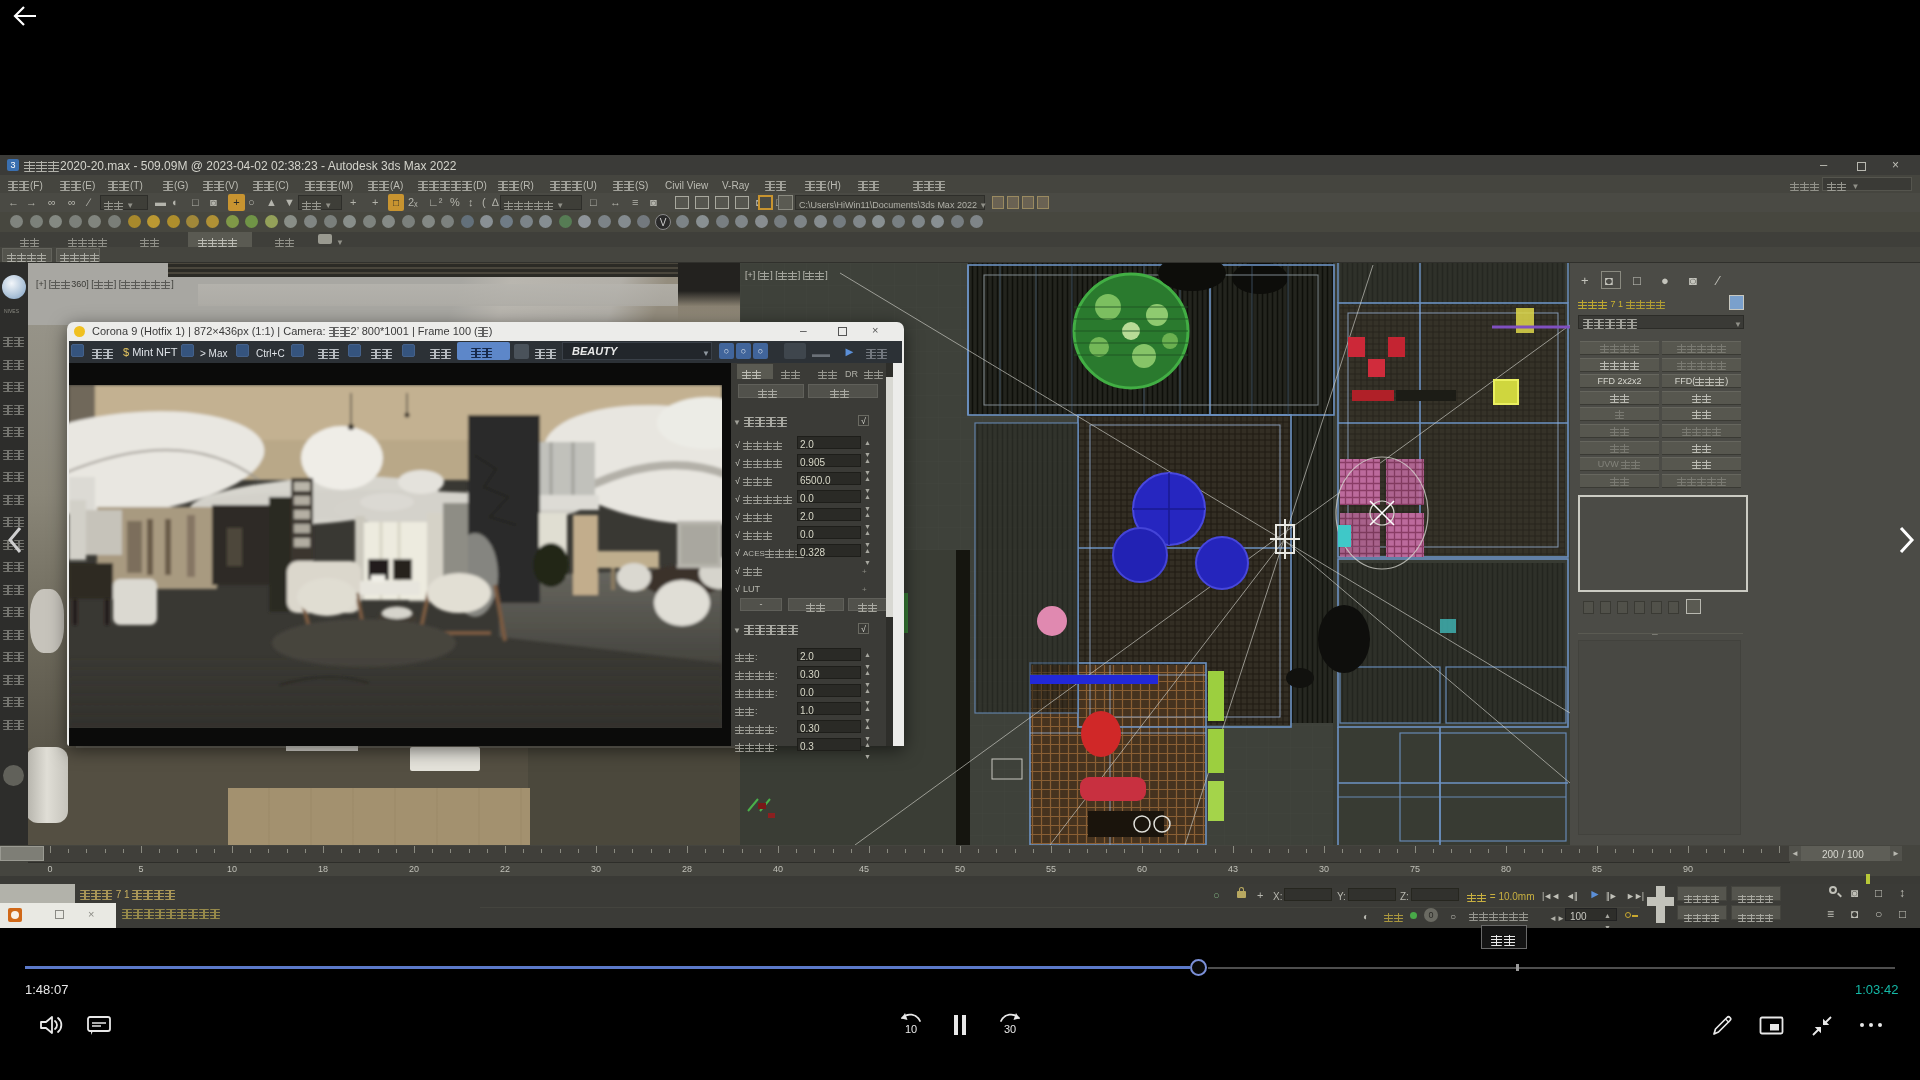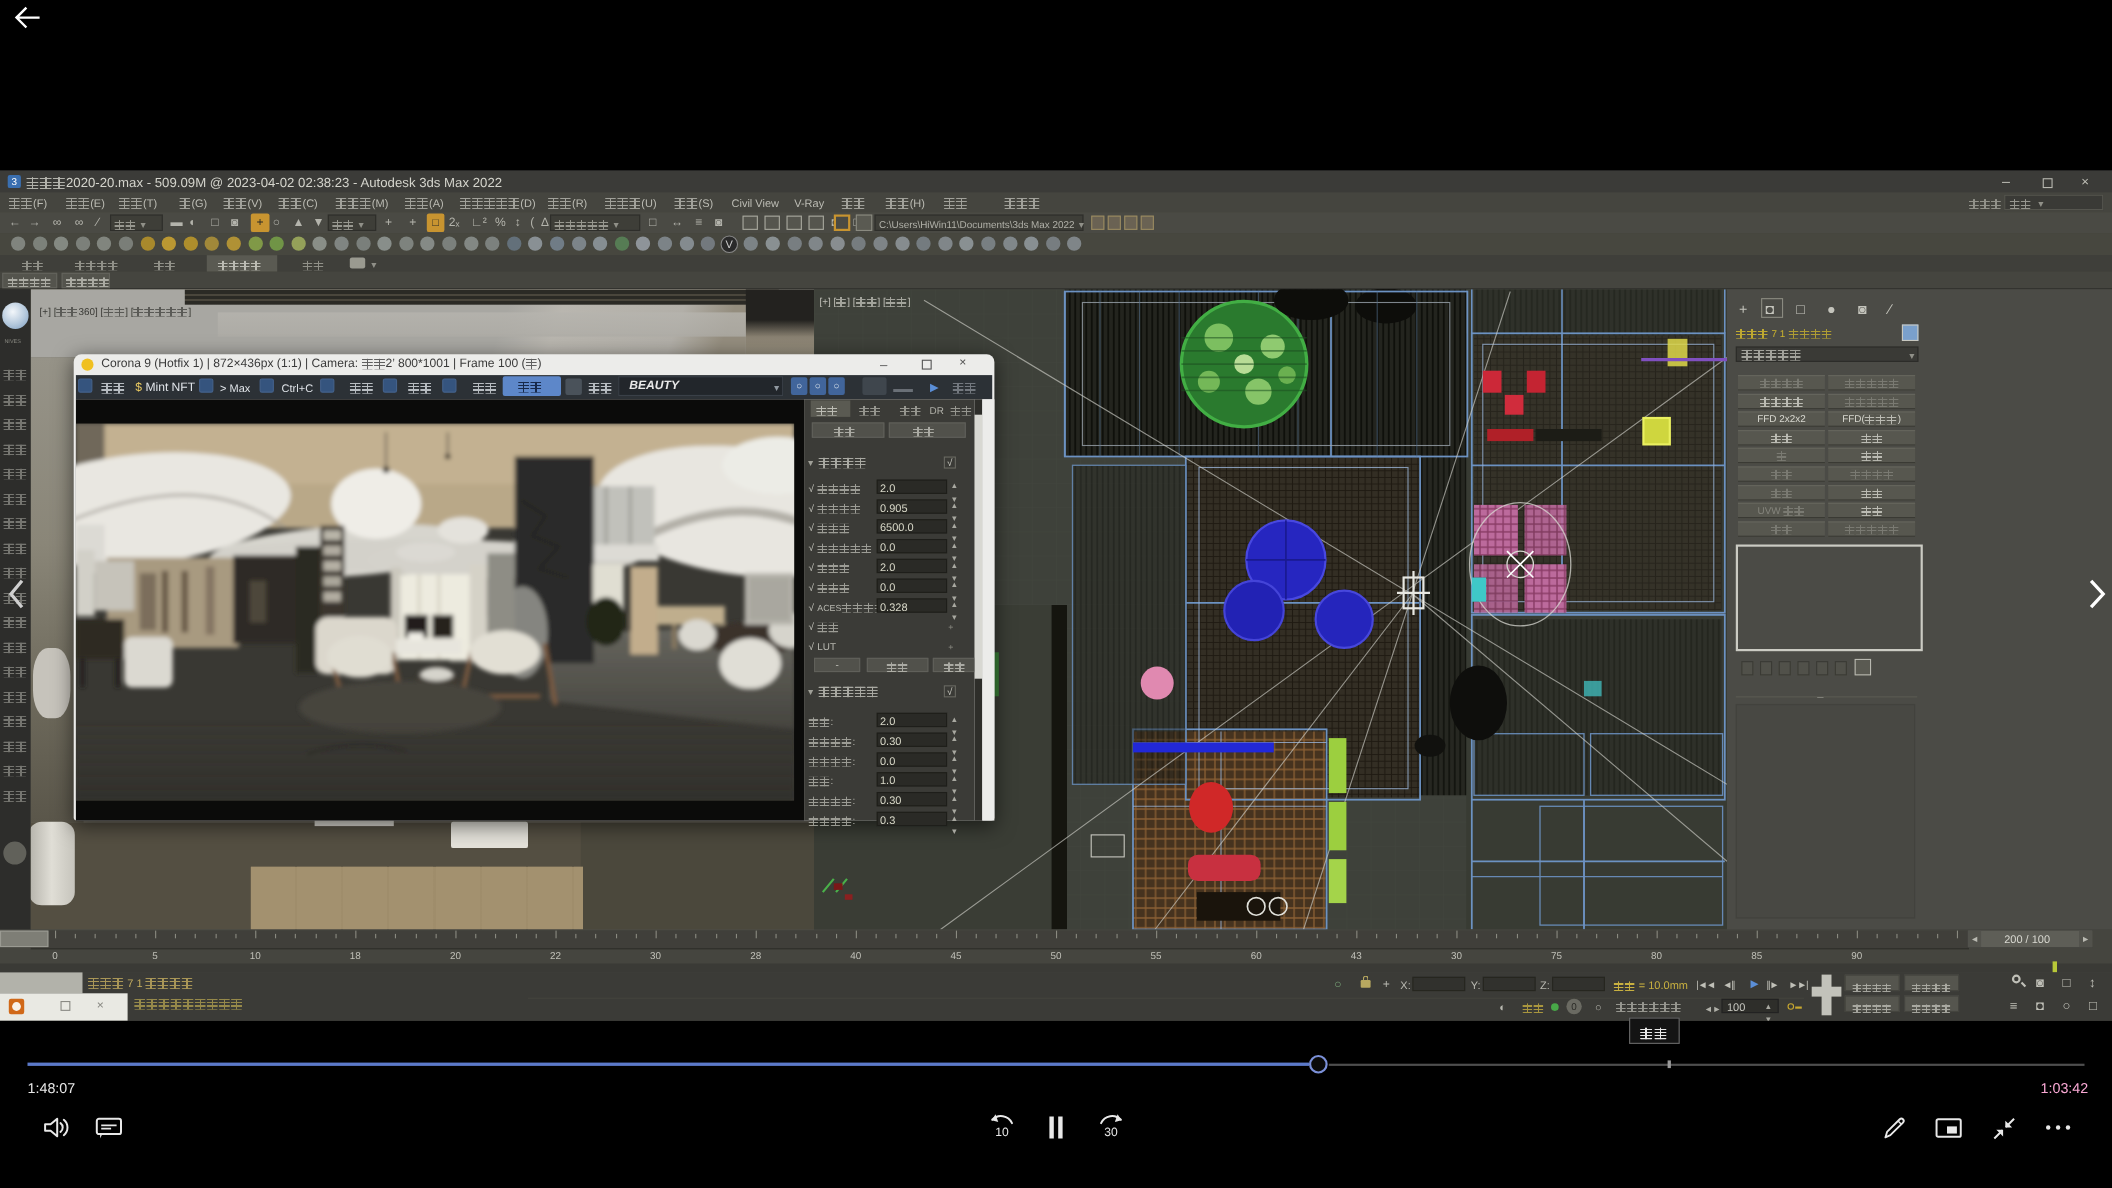--- a/index.html
+++ b/index.html
@@ -717,21 +717,21 @@
     <div class="abs" style="left:1779.0px;top:691px;width:1px;height:7px;background:#8a8a80"></div>
 <div class="abs" style="left:40.0px;top:709px;width:20px;text-align:center;font-size:9px;color:#c0c0b8">0</div>
     <div class="abs" style="left:131.0px;top:709px;width:20px;text-align:center;font-size:9px;color:#c0c0b8">5</div>
     <div class="abs" style="left:222.0px;top:709px;width:20px;text-align:center;font-size:9px;color:#c0c0b8">10</div>
     <div class="abs" style="left:313.0px;top:709px;width:20px;text-align:center;font-size:9px;color:#c0c0b8">18</div>
     <div class="abs" style="left:404.0px;top:709px;width:20px;text-align:center;font-size:9px;color:#c0c0b8">20</div>
     <div class="abs" style="left:495.0px;top:709px;width:20px;text-align:center;font-size:9px;color:#c0c0b8">22</div>
     <div class="abs" style="left:586.0px;top:709px;width:20px;text-align:center;font-size:9px;color:#c0c0b8">30</div>
     <div class="abs" style="left:677.0px;top:709px;width:20px;text-align:center;font-size:9px;color:#c0c0b8">28</div>
     <div class="abs" style="left:768.0px;top:709px;width:20px;text-align:center;font-size:9px;color:#c0c0b8">40</div>
-    <div class="abs" style="left:859.0px;top:709px;width:20px;text-align:center;font-size:9px;color:#c0c0b8">45</div>
+    <div class="abs" style="left:859.0px;top:709px;width:20px;text-align:left;font-size:9px;color:#c0c0b8">45</div>
     <div class="abs" style="left:950.0px;top:709px;width:20px;text-align:center;font-size:9px;color:#c0c0b8">50</div>
     <div class="abs" style="left:1041.0px;top:709px;width:20px;text-align:center;font-size:9px;color:#c0c0b8">55</div>
     <div class="abs" style="left:1132.0px;top:709px;width:20px;text-align:center;font-size:9px;color:#c0c0b8">60</div>
     <div class="abs" style="left:1223.0px;top:709px;width:20px;text-align:center;font-size:9px;color:#c0c0b8">43</div>
     <div class="abs" style="left:1314.0px;top:709px;width:20px;text-align:center;font-size:9px;color:#c0c0b8">30</div>
     <div class="abs" style="left:1405.0px;top:709px;width:20px;text-align:center;font-size:9px;color:#c0c0b8">75</div>
     <div class="abs" style="left:1496.0px;top:709px;width:20px;text-align:center;font-size:9px;color:#c0c0b8">80</div>
     <div class="abs" style="left:1587.0px;top:709px;width:20px;text-align:center;font-size:9px;color:#c0c0b8">85</div>
     <div class="abs" style="left:1678.0px;top:709px;width:20px;text-align:center;font-size:9px;color:#c0c0b8">90</div>
 <div class="abs" style="left:0;top:691px;width:44px;height:15px;background:#7e7e76;border:1px solid #9a9a92"></div>
@@ -807,21 +807,21 @@
   </svg>
 <svg class="abs" style="left:1896px;top:525px" width="20" height="30" viewBox="0 0 20 30">
     <path d="M5 3l11 12L5 27" stroke="#fff" stroke-width="3" fill="none"></path>
   </svg>
 <div class="abs" style="left:1481px;top:925px;width:46px;height:24px;background:#141414;border:1px solid #6a6a6a;text-align:center;padding-top:5px"><i class="cj" style="width:11px;height:11px;margin-right:2px;color:#e8e8e8;opacity:1;"></i><i class="cj" style="width:11px;height:11px;margin-right:2px;color:#e8e8e8;opacity:1;"></i></div>
 <div class="abs" style="left:25px;top:966px;width:1165px;height:3px;background:#5b79c9"></div>
 <div class="abs" style="left:1208px;top:967px;width:687px;height:2px;background:#4e4e4e"></div>
 <div class="abs" style="left:1190px;top:959px;width:17px;height:17px;border-radius:50%;border:2.5px solid #7b90d8;background:#0a0a0a"></div>
 <div class="abs" style="left:1516px;top:964px;width:3px;height:7px;background:#9a9a9a"></div>
 <div class="abs" style="left:25px;top:982px;font-size:13px;color:#e8e8e8">1:48:07</div>
-<div class="abs" style="left:1855px;top:982px;font-size:13px;color:#f9a8d4">1:03:42</div>
+<div class="abs" style="left:1855px;top:982px;font-size:13px;color:#14b8a6">1:03:42</div>
 <svg class="abs" style="left:38px;top:1013px" width="26" height="24" viewBox="0 0 26 24">
 <path d="M3 9v6h5l6 5V4L8 9H3z" fill="none" stroke="#e8e8e8" stroke-width="1.8" stroke-linejoin="round"></path>
 <path d="M17 8a5 5 0 010 8M20 5a9 9 0 010 14" fill="none" stroke="#e8e8e8" stroke-width="1.8" stroke-linecap="round"></path>
   </svg>
 <svg class="abs" style="left:86px;top:1013px" width="26" height="24" viewBox="0 0 26 24">
 <rect x="2" y="4" width="22" height="14" rx="2" fill="none" stroke="#e8e8e8" stroke-width="1.8"></rect>
 <path d="M6 10h14M6 13h9" stroke="#e8e8e8" stroke-width="1.5"></path>
 <path d="M7 18l-2 4v-4z" fill="#e8e8e8"></path>
   </svg>
 <svg class="abs" style="left:897px;top:1011px" width="28" height="28" viewBox="0 0 28 28">

